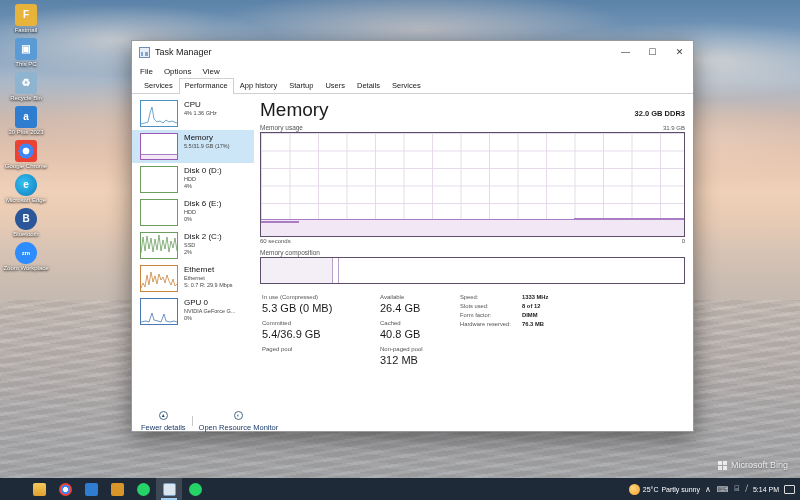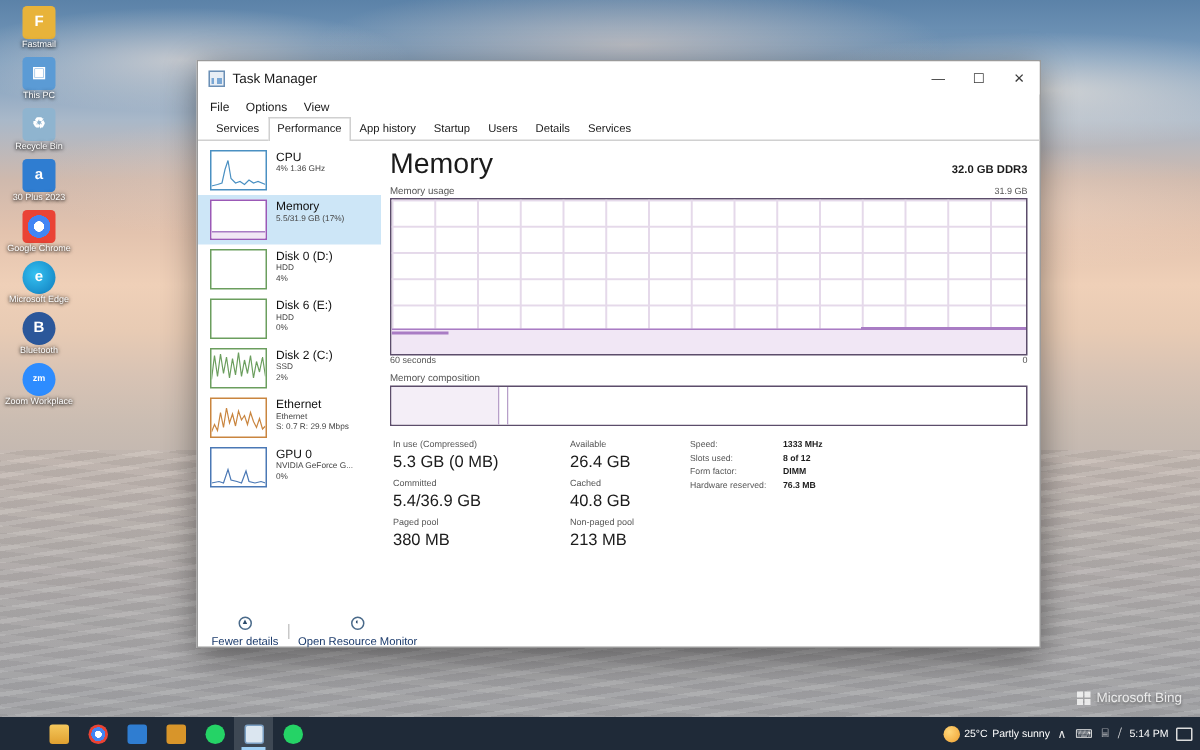--- a/index.html
+++ b/index.html
@@ -378,29 +378,28 @@
           <div class="comp-seg3"></div>
         </div>
 
         <div class="stats">
           <div class="stats-left">
             <div class="stat-lbl">In use (Compressed)</div>
             <div class="stat-val">5.3 GB (0 MB)</div>
             <div class="stat-lbl">Committed</div>
             <div class="stat-val">5.4/36.9 GB</div>
             <div class="stat-lbl">Paged pool</div>
-            <div class="stat-val">380 MB</div>
           </div>
           <div class="stats-mid">
             <div class="stat-lbl">Available</div>
             <div class="stat-val">26.4 GB</div>
             <div class="stat-lbl">Cached</div>
             <div class="stat-val">40.8 GB</div>
             <div class="stat-lbl">Non-paged pool</div>
-            <div class="stat-val">213 MB</div>
+            <div class="stat-val">312 MB</div>
           </div>
           <div class="specs">
             <div class="spec-row">
               <div class="spec-k">Speed:</div>
               <div class="spec-v">1333 MHz</div>
             </div>
             <div class="spec-row">
               <div class="spec-k">Slots used:</div>
               <div class="spec-v">8 of 12</div>
             </div>

